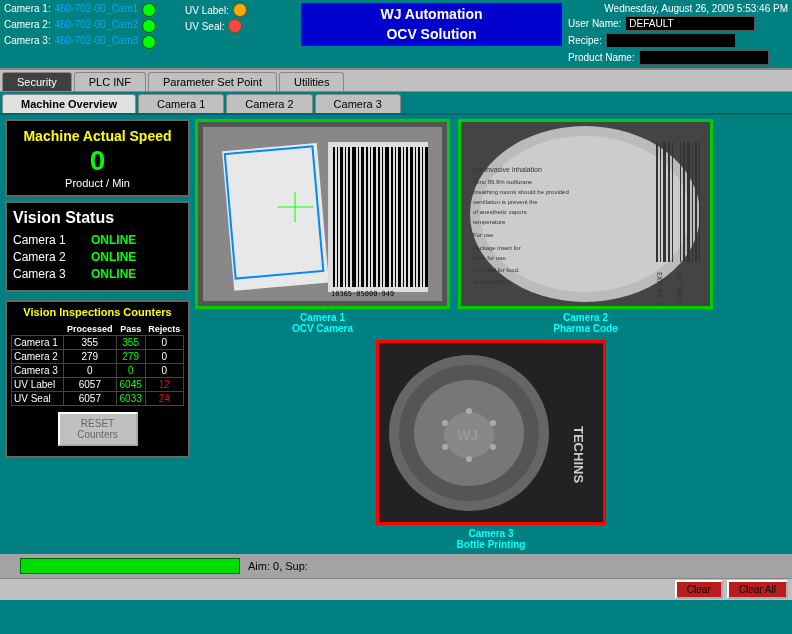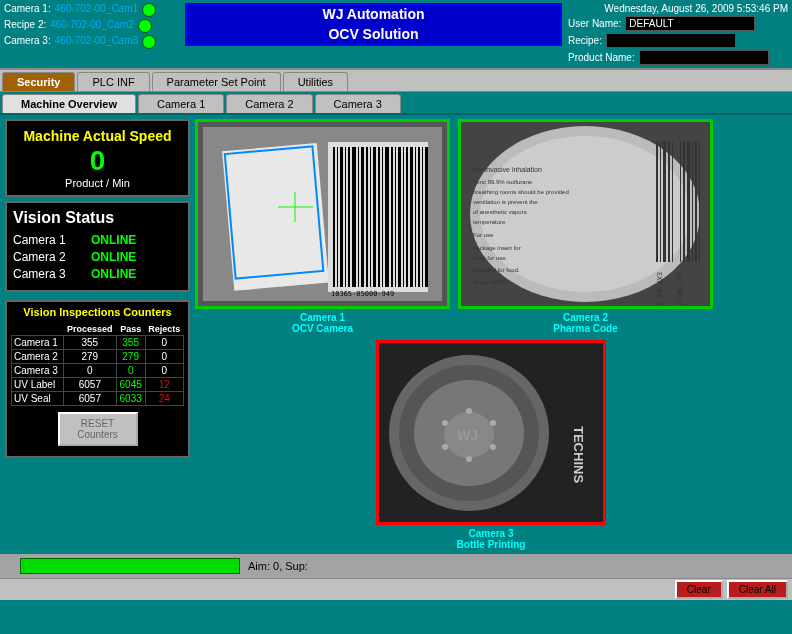--- a/index.html
+++ b/index.html
@@ -77,23 +77,23 @@
       border: 1px solid #888;
       border-bottom: none;
       padding: 3px 14px;
       font-size: 11px;
       color: #000;
       cursor: pointer;
       border-radius: 3px 3px 0 0;
     }
 
     .tab.active {
-      background: #a16207;
-      color: white;
-      font-weight: bold;
+      background: #404040;
+      color: white;
+      font-weight: normal;
     }
 
     .sub-tab-bar {
       display: flex;
       background: #008080;
       padding: 2px 2px 0;
       gap: 2px;
       border-bottom: 2px solid #006666;
     }
 
@@ -383,31 +383,41 @@
 
 <div class="header-area">
 
   <div class="cameras-col">
     <div class="camera-row">
       <span style="color:white;font-size:10px;">Camera 1:</span>
       <span style="color:#00aaff;font-size:10px;">460-702-00_Cam1</span>
       <span class="cam-indicator"></span>
     </div>
     <div class="camera-row">
-      <span style="color:white;font-size:10px;">Recipe 2:</span>
+      <span style="color:white;font-size:10px;">Camera 2:</span>
       <span style="color:#00aaff;font-size:10px;">460-702-00_Cam2</span>
       <span class="cam-indicator"></span>
     </div>
     <div class="camera-row">
       <span style="color:white;font-size:10px;">Camera 3:</span>
       <span style="color:#00aaff;font-size:10px;">460-702-00_Cam3</span>
       <span class="cam-indicator"></span>
     </div>
   </div>
 
+  <div class="uvlabels-col">
+    <div class="uv-row">
+      <span style="color:white;font-size:10px;">UV Label:</span>
+      <span class="uv-indicator"></span>
+    </div>
+    <div class="uv-row">
+      <span style="color:white;font-size:10px;">UV Seal:</span>
+      <span class="uv-indicator red"></span>
+    </div>
+  </div>
 
   <div class="title-col">
     <div class="title-box">
       <div>
         <div>WJ Automation</div>
         <div>OCV Solution</div>
       </div>
     </div>
   </div>
 

